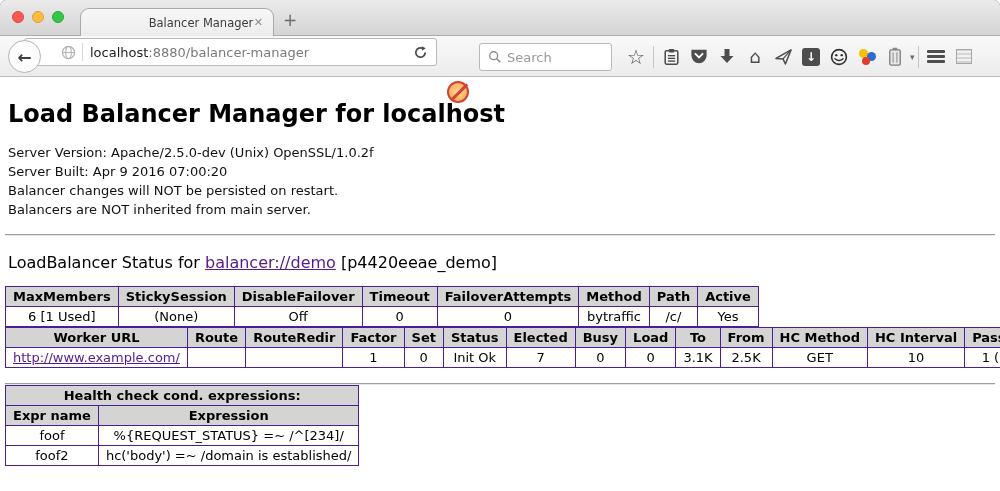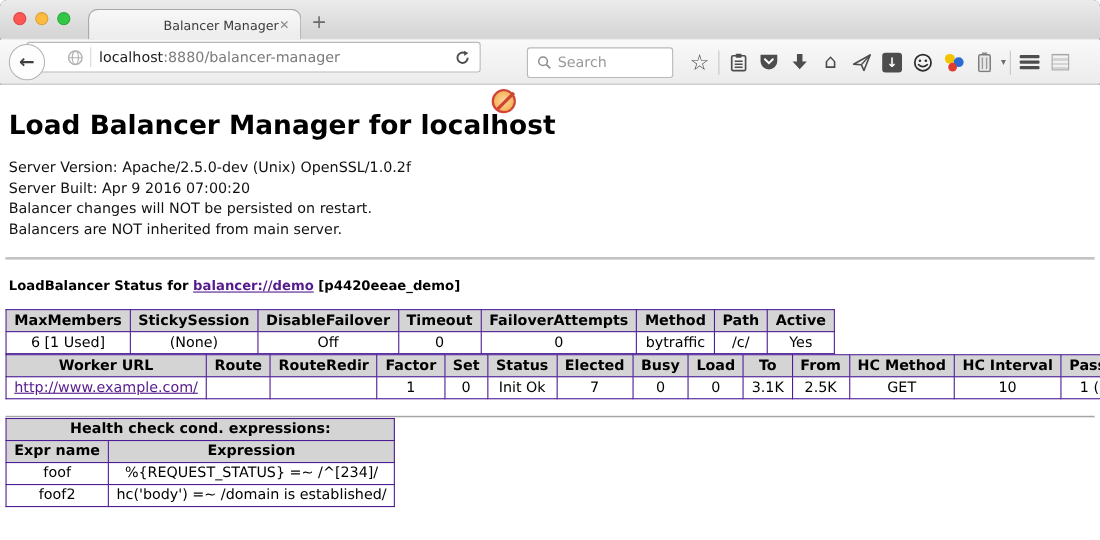--- a/index.html
+++ b/index.html
@@ -68,21 +68,21 @@
   .burger i { height:2.6px; background:#4d4d4d; display:block; border-radius:1px; }
   .gridicon { width:16px; height:15px; border:1px solid #9a9a9a; background:
       repeating-linear-gradient(0deg,#cfcfcf 0 2px,#f2f2f2 2px 4px),
       repeating-linear-gradient(90deg,#cfcfcf 0 2px,#f2f2f2 2px 4px); opacity:.85; }
 
   
   .content { padding:0; height:414px; background:#fff; color:#000; overflow:hidden; }
   .page-h1 { font-size:24px; font-weight:bold; margin:23px 8px 15px 8px; letter-spacing:0; }
   .info { margin:0 8px; font-size:13px; line-height:19px; color:#111; }
   .rule { border:0; height:2px; background:#9e9e9e; border-bottom:1px solid #e6e6e6; margin:15px 5px 0 5px; }
-  .page-h3 { font-size:12px; font-weight:bold; margin:17px 8px 14px 8px; }
+  .page-h3 { font-size:16px; font-weight:normal; margin:17px 8px 14px 8px; }
   .page-h3 a { color:#551a8b; }
 
   table.tbl { border-collapse:collapse; margin:0 0 0 5px; font-size:13px;
               border:1px solid #6e6e6e; }
   .tbl th, .tbl td { border:1px solid #4c1d95; padding:1px 7px; height:20px; text-align:center;
                      white-space:nowrap; }
   .tbl th { background:#d4d4d4; font-weight:bold; }
   .tbl td { background:#ffffff; }
   .tbl td.al { text-align:left; }
   .tbl a { color:#551a8b; }

